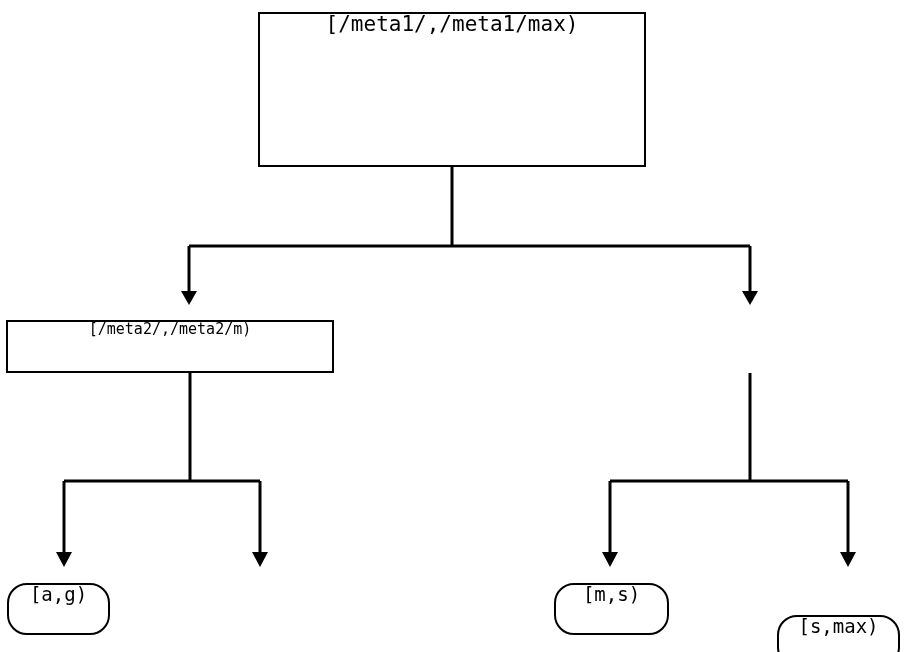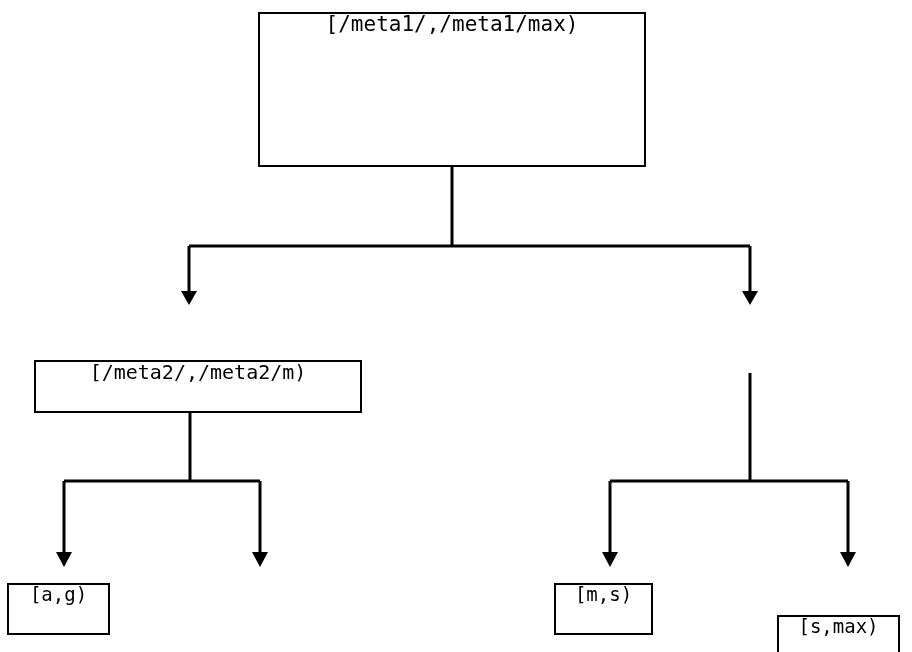--- a/index.html
+++ b/index.html
@@ -41,41 +41,41 @@
     line-height: 1;
   }
   .node-root {
     left: 258px;
     top: 12px;
     width: 388px;
     height: 155px;
     font-size: 21px;
   }
   .node-mid-left {
-    left: 34px;
+    left: 6px;
     top: 320px;
     width: 328px;
     height: 53px;
-    font-size: 20px;
-    margin-top: 40px;
+    font-size: 15px;
   }
   .node-mid-right {
     left: 578px;
     top: 320px;
     width: 322px;
     height: 53px;
     font-size: 19px;
   }
   .node-leaf {
     height: 52px;
     font-size: 19px;
+    border-radius: 20px;
   }
   .node-leaf-ag   { left: 7px;   top: 583px; width: 103px; }
   .node-leaf-gm   { left: 207px; top: 583px; width: 100px; }
-  .node-leaf-ms   { left: 554px; top: 583px; width: 99px; }
+  .node-leaf-ms   { left: 554px; top: 583px; width: 115px; }
   .node-leaf-smax { left: 777px; top: 583px; width: 123px; margin-top: 32px; }
 </style>
 </head>
 <body>
 
 <div id="canvas">
 
   <svg id="edges" viewBox="0 0 912 652" width="912" height="652" xmlns="http://www.w3.org/2000/svg">
     <g fill="none" stroke="#000000" stroke-width="3" stroke-linecap="butt">
 

